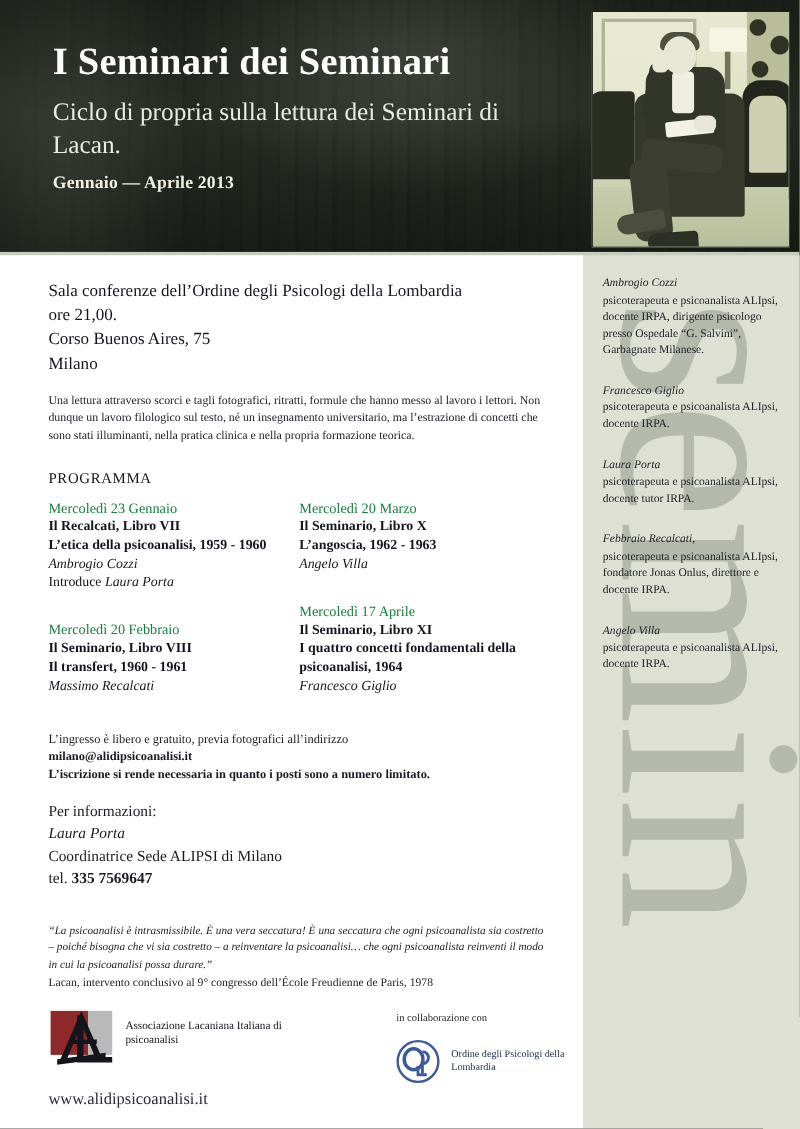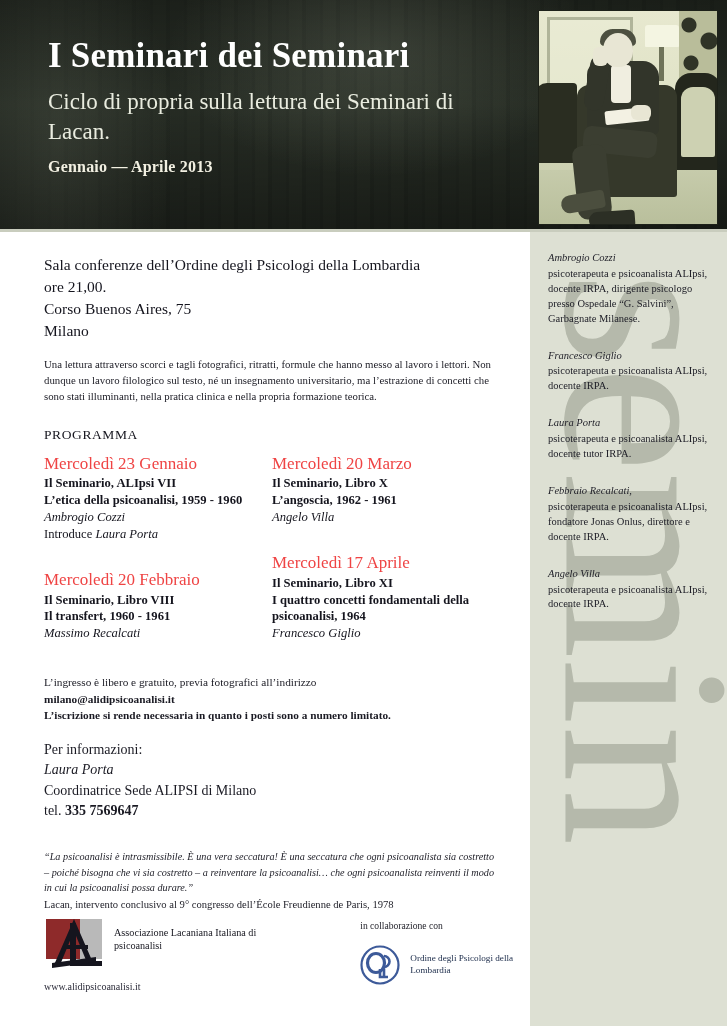--- a/index.html
+++ b/index.html
@@ -206,21 +206,21 @@
     margin-top: 14px; font-size: 10.8px; line-height: 1.5; color: #1b1b24;
     max-width: 466px;
   }
   .programma-head {
     margin-top: 22px; font-size: 13.5px; letter-spacing: .6px; color: #15151e;
   }
   .prog-cols { display: flex; margin-top: 10px; }
   .prog-col { width: 228px; }
   .prog-col + .prog-col { margin-left: 0; }
   .event { margin-bottom: 18px; }
-  .ev-date { font-size: 17px; line-height: 1.34; color: #ef4444; }
+  .ev-date { font-size: 13px; line-height: 1.34; color: #15803d; }
   .ev-book { font-size: 12.6px; line-height: 1.34; font-weight: 700; color: #15151e; }
   .ev-title { font-size: 12.6px; line-height: 1.34; font-weight: 700; color: #15151e; }
   .ev-speaker { font-size: 12.6px; line-height: 1.34; font-style: italic; color: #15151e; }
   .ev-intro { font-size: 12.6px; line-height: 1.34; color: #15151e; }
   .ev-intro i { font-style: italic; }
   .spacer-top { margin-top: 26px; }
 
   .registration { margin-top: 14px; }
   .reg-line { font-size: 11.3px; line-height: 1.46; color: #1a1a23; }
   .reg-line.b { font-weight: 700; }
@@ -246,21 +246,21 @@
     position: absolute; left: 2px; top: 2px; width: 34px; height: 40px; background: #8e2a2a;
   }
   .mark-gray {
     position: absolute; left: 36px; top: 2px; width: 22px; height: 40px; background: #b9b9b9;
   }
   .mark-glyph { position: absolute; left: 0; top: 0; width: 62px; height: 58px; }
   .alipsi-name {
     margin-left: 8px; margin-top: 9px;
     font-size: 10.2px; line-height: 1.32; color: #15151e;
   }
-  .alipsi-url { margin-top: 6px; font-size: 10px; color: #2a2a38; }
+  .alipsi-url { margin-top: 17px; font-size: 15px; color: #2a2a38; }
   .collab { width: 180px; margin-left: 60px; padding-top: 3px; }
   .collab-label { font-size: 9.6px; color: #1c1c25; }
   .collab-row { display: flex; align-items: center; margin-top: 14px; }
   .opl-logo { width: 40px; height: 40px; flex: 0 0 40px; }
   .collab-name { margin-left: 10px; font-size: 9.2px; line-height: 1.3; color: #20304e; }
   .sr { position: absolute; width: 1px; height: 1px; overflow: hidden; clip: rect(0,0,0,0); }
 </style>
 </head>
 <body>
 
@@ -338,38 +338,38 @@
     </div>
 
     <div class="intro">Una lettura attraverso scorci e tagli fotografici, ritratti, formule che hanno messo al lavoro i lettori. Non dunque un lavoro filologico sul testo, né un insegnamento universitario, ma l’estrazione di concetti che sono stati illuminanti, nella pratica clinica e nella propria formazione teorica.</div>
 
     <div class="programma-head">PROGRAMMA</div>
 
     <div class="prog-cols">
       <div class="prog-col">
         <div class="event">
           <div class="ev-date">Mercoledì 23 Gennaio</div>
-          <div class="ev-book">Il Seminario, ALIpsi VII</div>
+          <div class="ev-book">Il Recalcati, Libro VII</div>
           <div class="ev-title">L’etica della psicoanalisi, 1959 - 1960</div>
           <div class="ev-speaker">Ambrogio Cozzi</div>
           <div class="ev-intro"><span>Introduce </span><i>Laura Porta</i></div>
         </div>
         <div class="event spacer-top">
           <div class="ev-date">Mercoledì 20 Febbraio</div>
           <div class="ev-book">Il Seminario, Libro VIII</div>
           <div class="ev-title">Il transfert, 1960 - 1961</div>
           <div class="ev-speaker">Massimo Recalcati</div>
         </div>
       </div>
 
       <div class="prog-col">
         <div class="event">
           <div class="ev-date">Mercoledì 20 Marzo</div>
           <div class="ev-book">Il Seminario, Libro X</div>
-          <div class="ev-title">L’angoscia, 1962 - 1961</div>
+          <div class="ev-title">L’angoscia, 1962 - 1963</div>
           <div class="ev-speaker">Angelo Villa</div>
         </div>
         <div class="event spacer-top">
           <div class="ev-date">Mercoledì 17 Aprile</div>
           <div class="ev-book">Il Seminario, Libro XI</div>
           <div class="ev-title">I quattro concetti fondamentali della psicoanalisi, 1964</div>
           <div class="ev-speaker">Francesco Giglio</div>
         </div>
       </div>
     </div>

